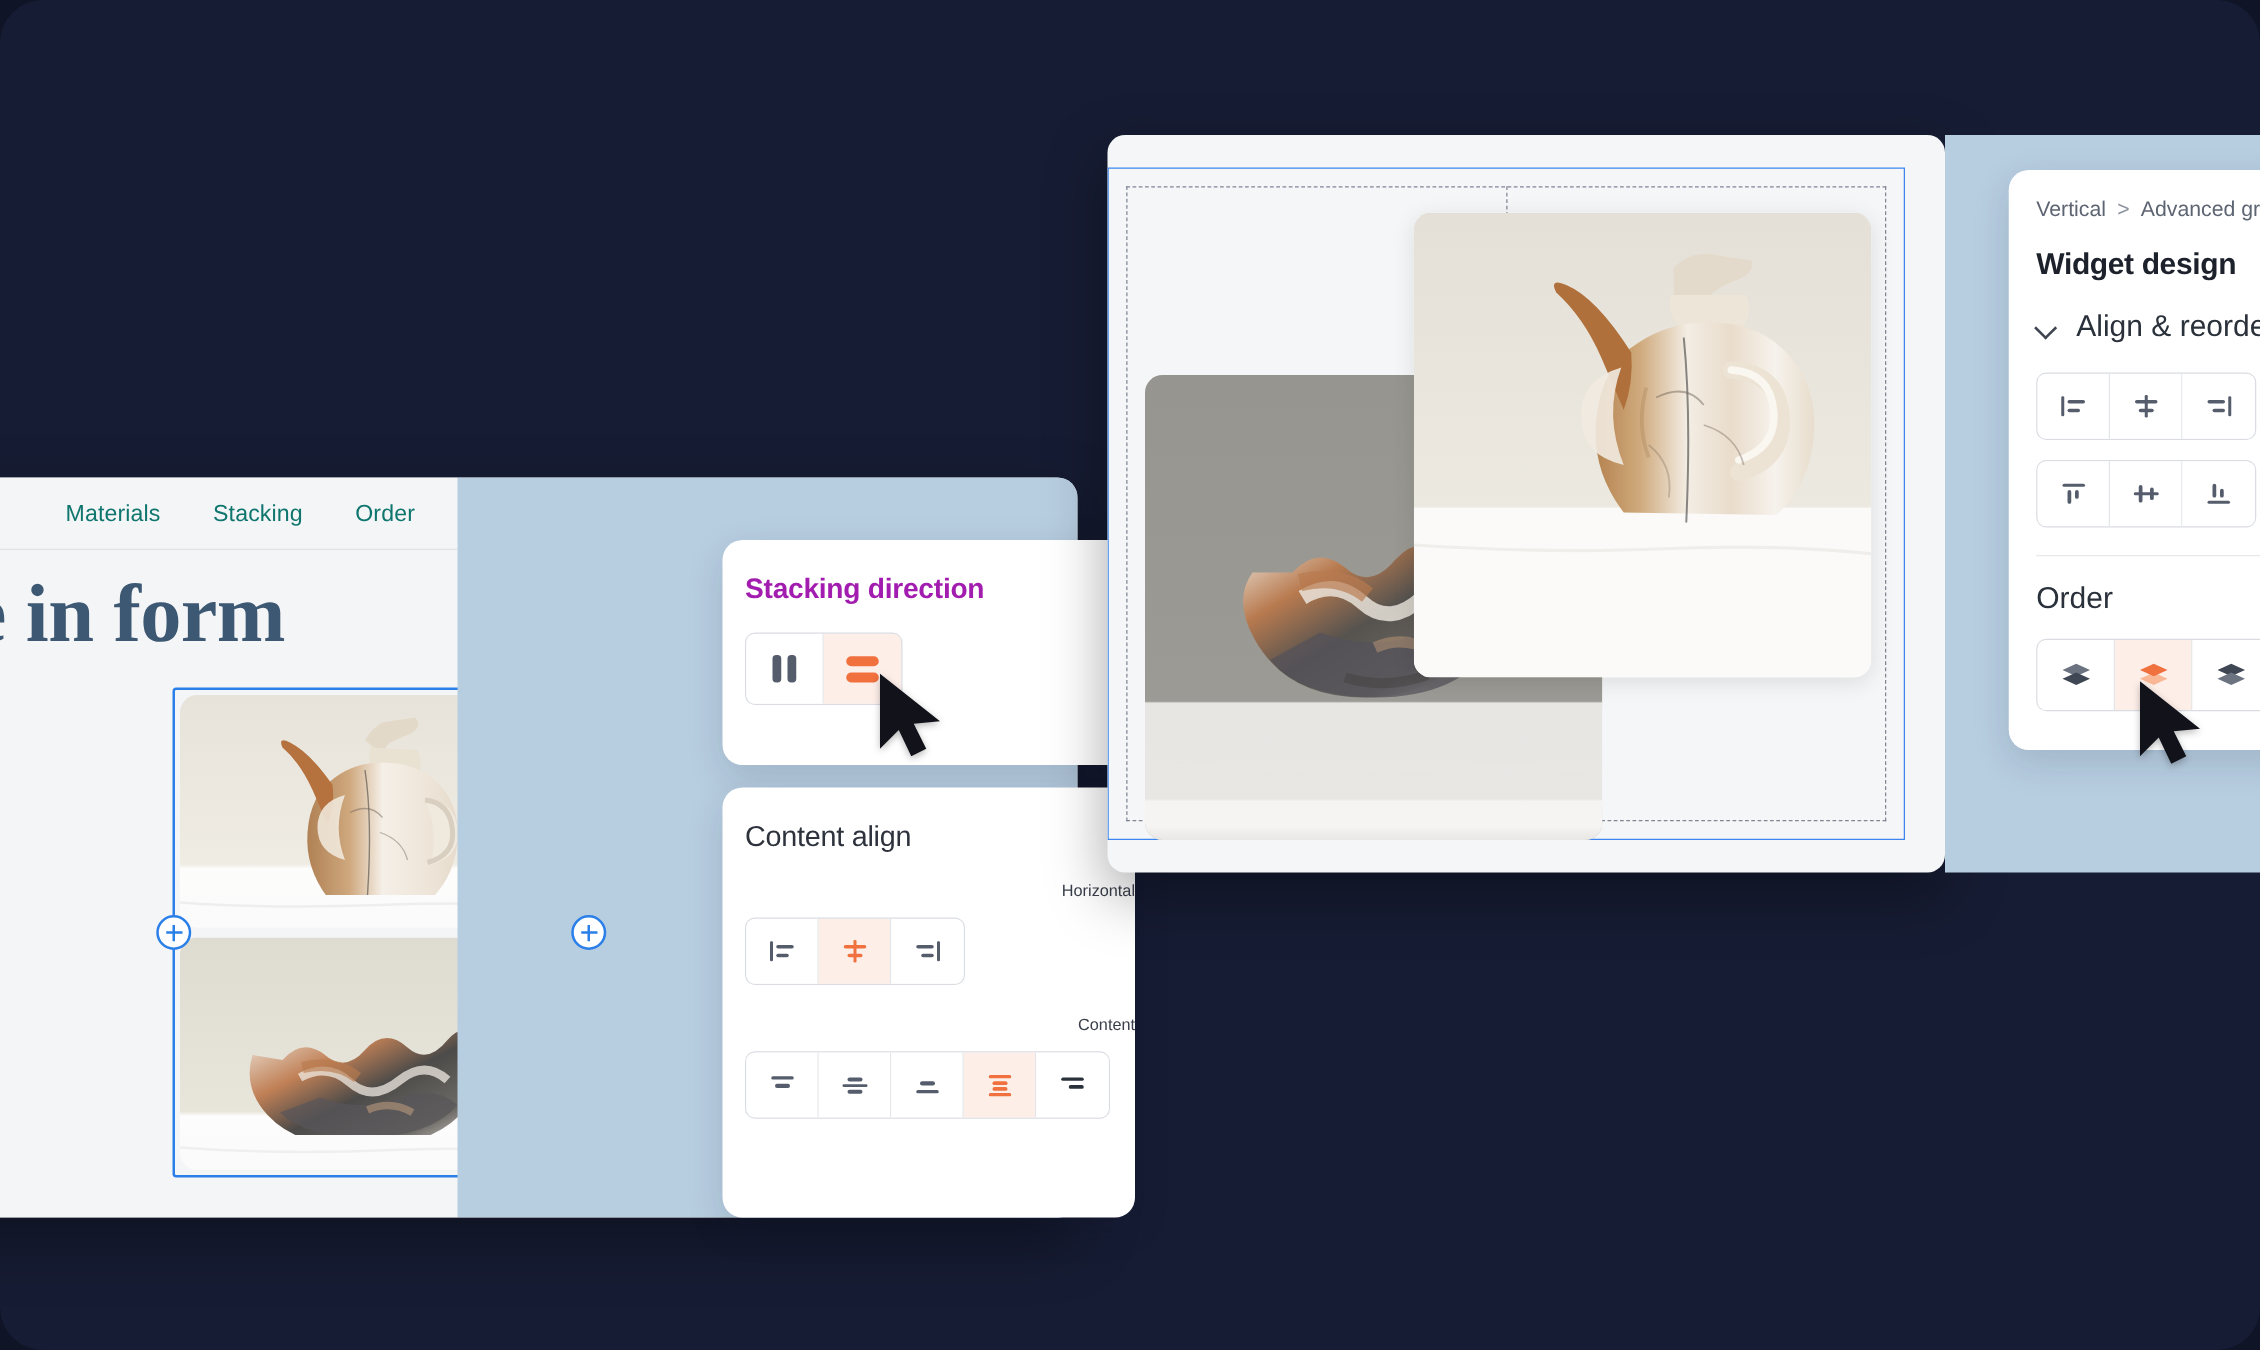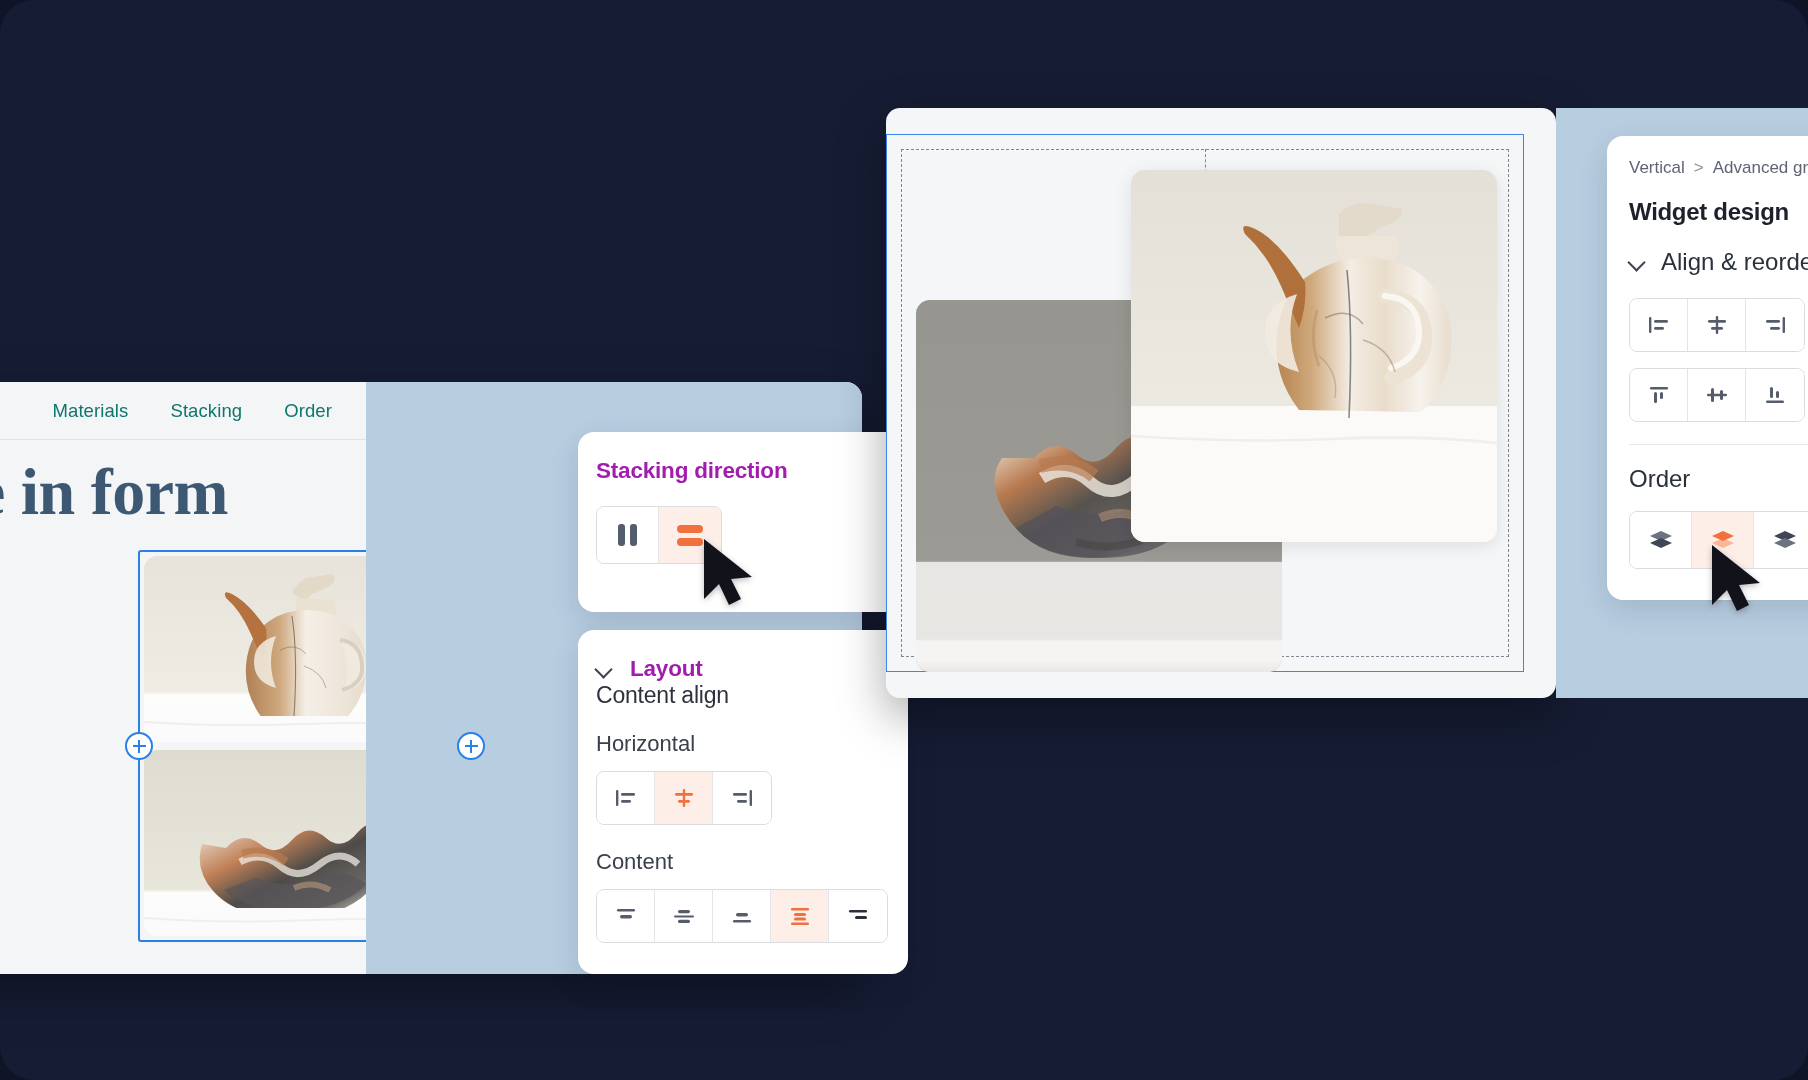--- a/index.html
+++ b/index.html
@@ -141,21 +141,21 @@
     width: 11px; height: 11px;
     border-right: 2.4px solid #3e4450;
     border-bottom: 2.4px solid #3e4450;
     transform: rotate(45deg);
   }
   .sub-label {
     font-size: 23px; color: #2d323c; font-weight: 400;
     letter-spacing: -.2px;
   }
   .small-label {
-    font-size: 22px; color: #3a404b; font-weight: 400;
+    font-size: 13px; color: #3a404b; font-weight: 400; text-align: right;
   }
 
   
   .seg {
     display: inline-flex;
     border: 1px solid #d9dce1;
     border-radius: 8px;
     overflow: hidden;
     background: #fff;
   }
@@ -381,24 +381,20 @@
       <div class="btn active">
         <span class="ic-horz-bars">
             <i></i>
             <i></i>
           </span>
       </div>
     </div>
   </div>
 
   <div class="card card-layout">
-    <div class="card-title-row">
-      <span class="chev"></span>
-      <span class="card-title">Layout</span>
-    </div>
 
     <div class="sub-label" style="">Content align</div>
 
     <div class="small-label" style="margin-top:22px">Horizontal</div>
     <div class="seg" style="margin-top:14px">
       <div class="btn">
         <svg class="gl" width="26" height="22" viewBox="0 0 26 22">
           <rect x="3" y="3" width="2.4" height="16" rx="1" fill="#555d6c"></rect>
           <rect x="8" y="6" width="14" height="2.8" rx="1.4" fill="#555d6c"></rect>
           <rect x="8" y="13" width="10" height="2.8" rx="1.4" fill="#555d6c"></rect>

